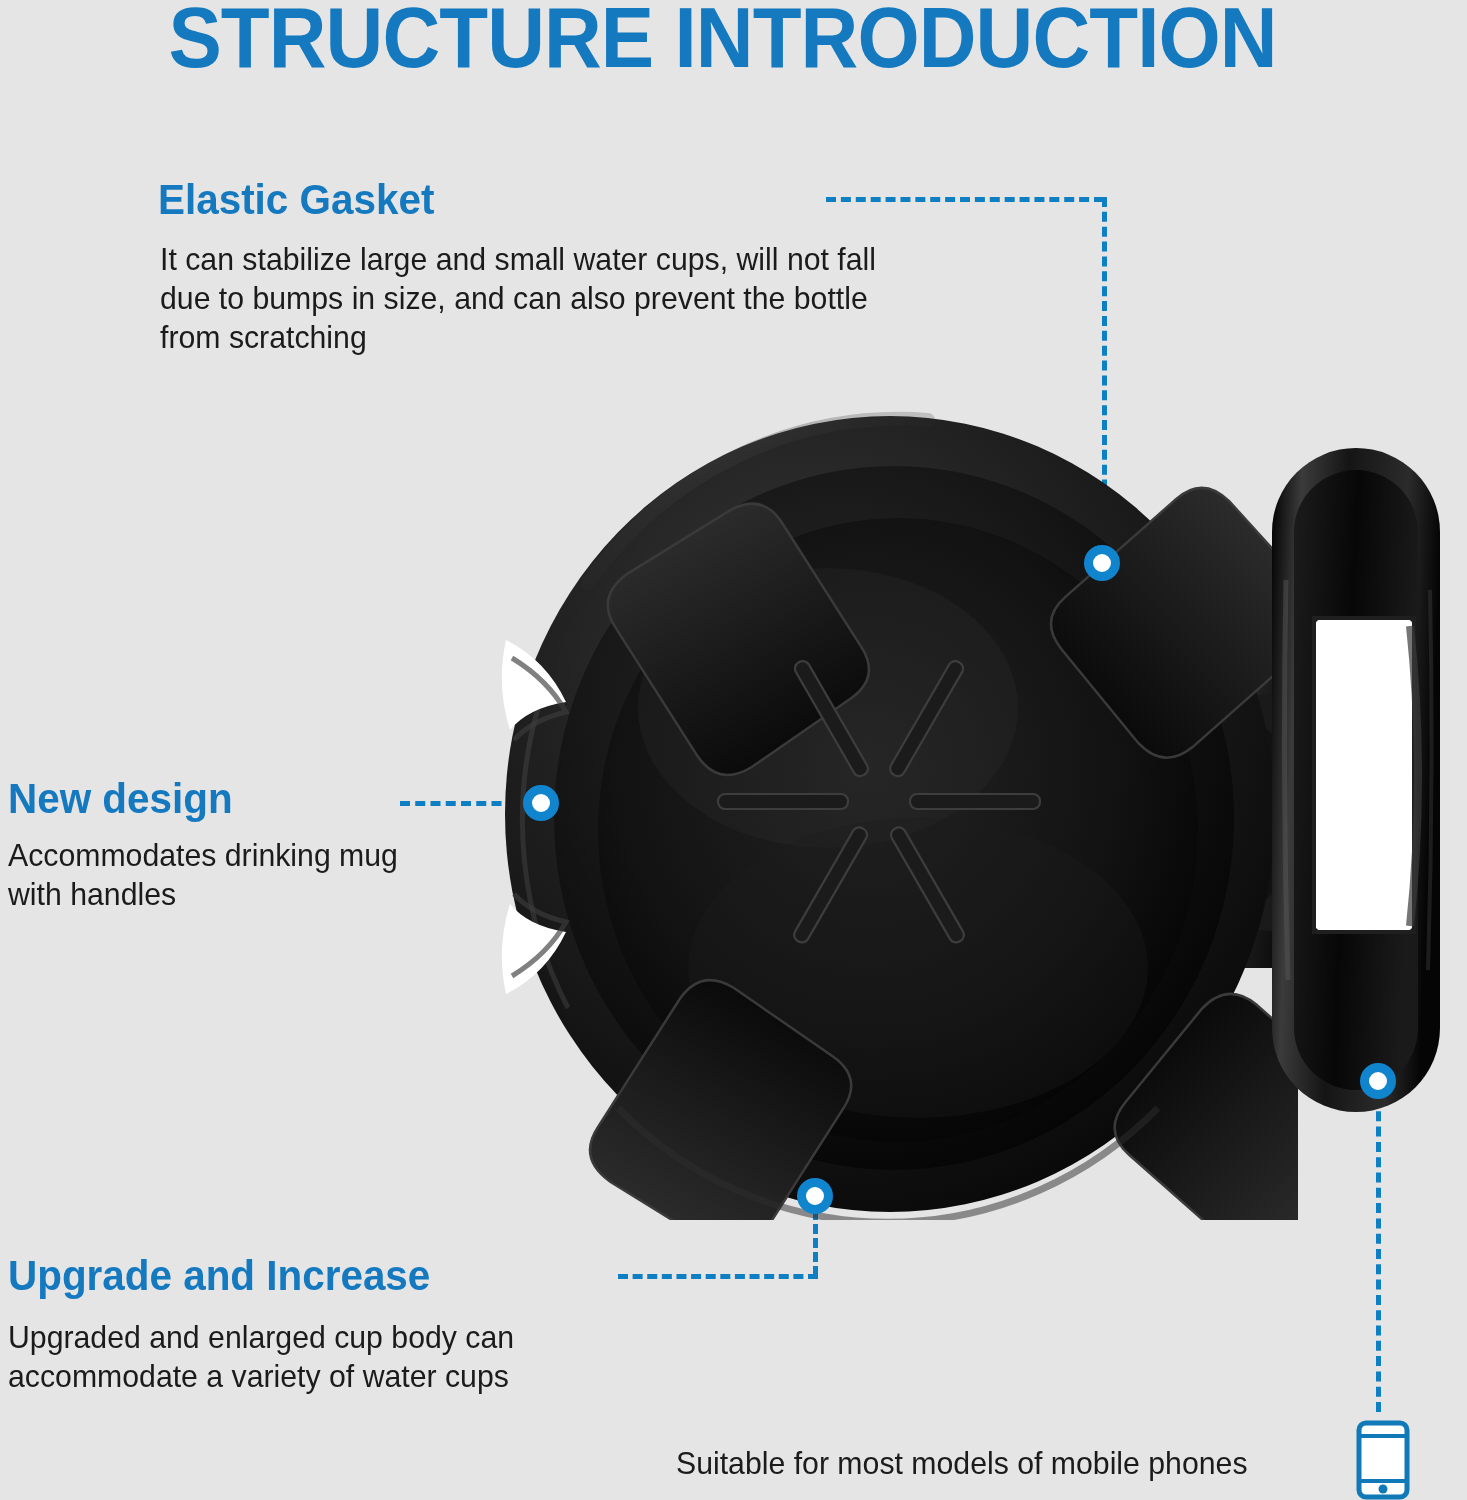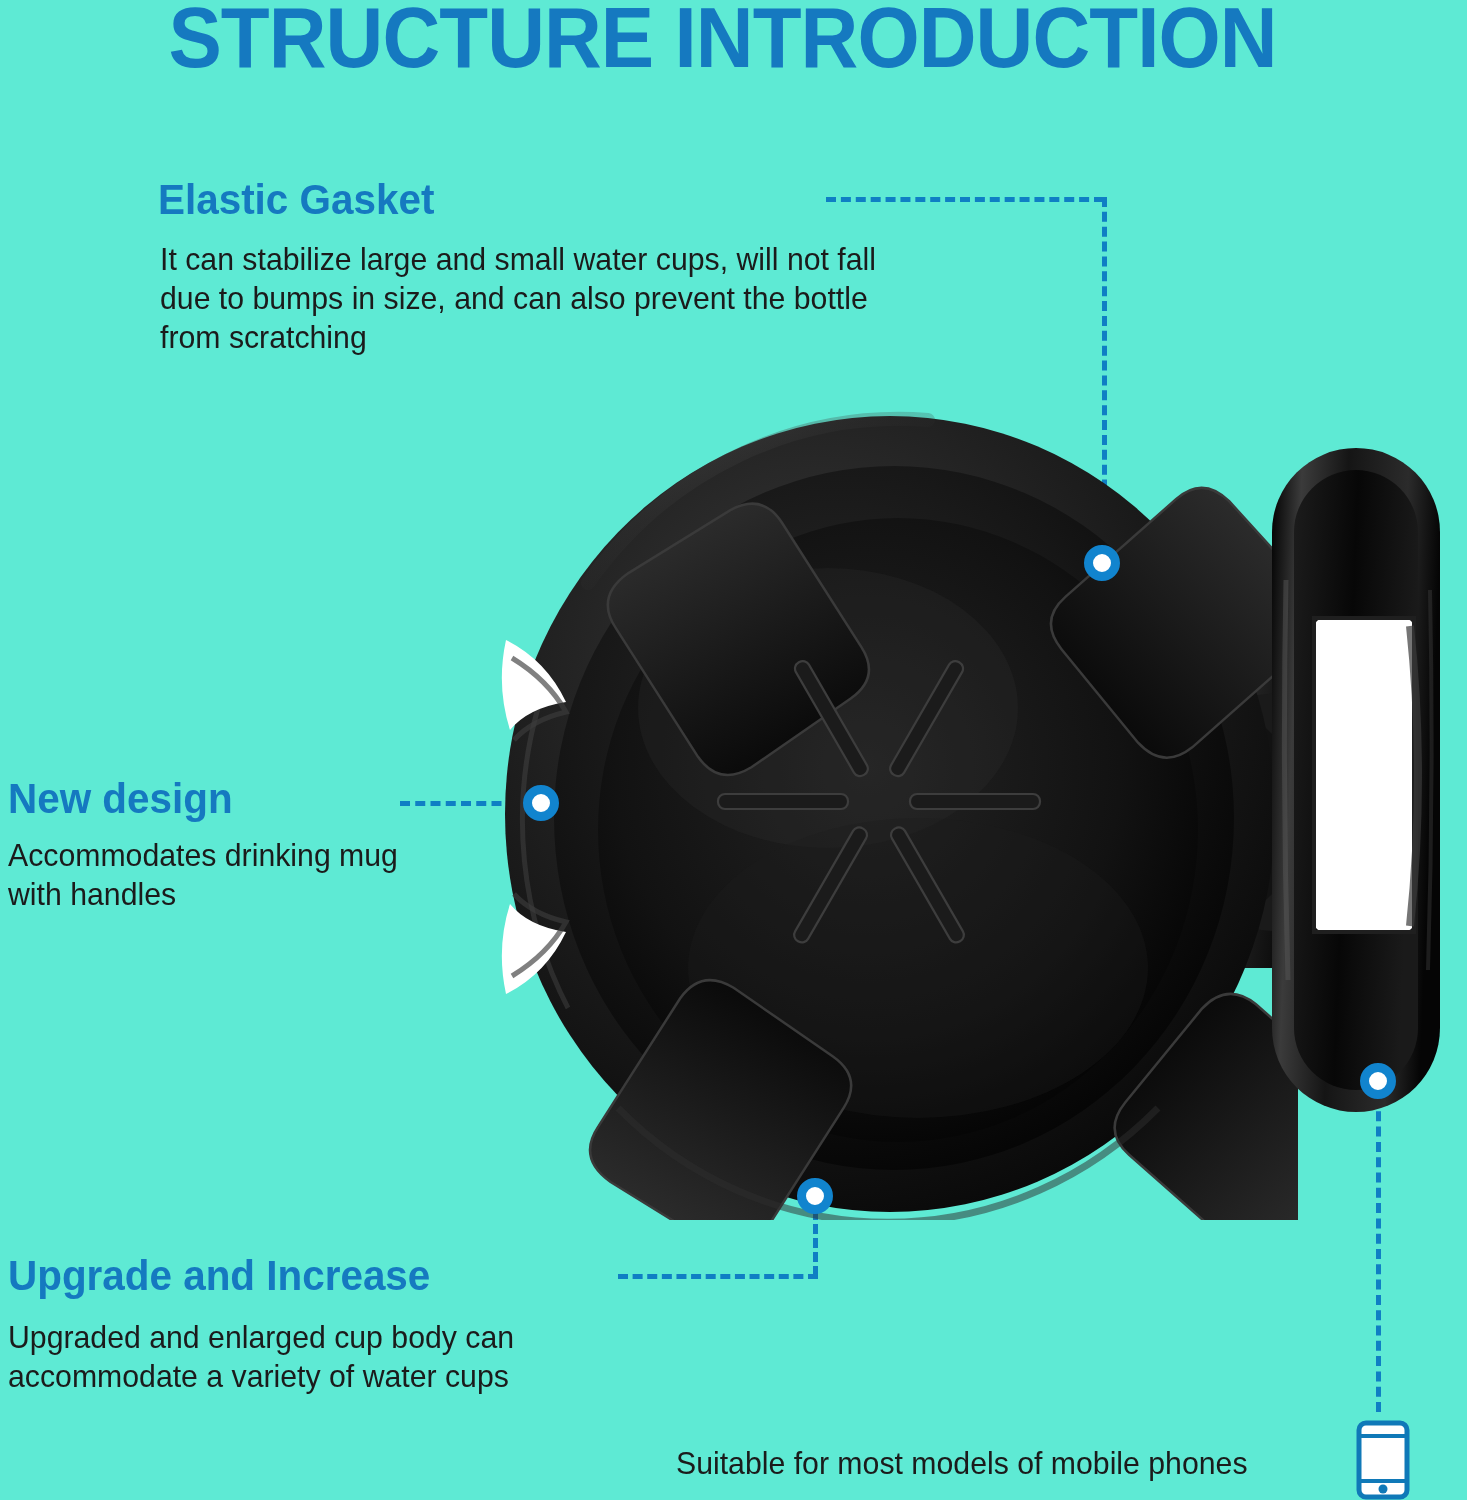--- a/index.html
+++ b/index.html
@@ -4,21 +4,21 @@
 <style>
   html, body {
     margin: 0;
     padding: 0;
     background: #ffffff;
   }
   #page {
     position: relative;
     width: 1467px;
     height: 1500px;
-    background: #5eead4;
+    background: #e5e5e5;
     overflow: hidden;
     font-family: "Liberation Sans", sans-serif;
   }
 
   
   #main-title {
     position: absolute;
     left: 0;
     top: -6px;
     width: 1445px;

